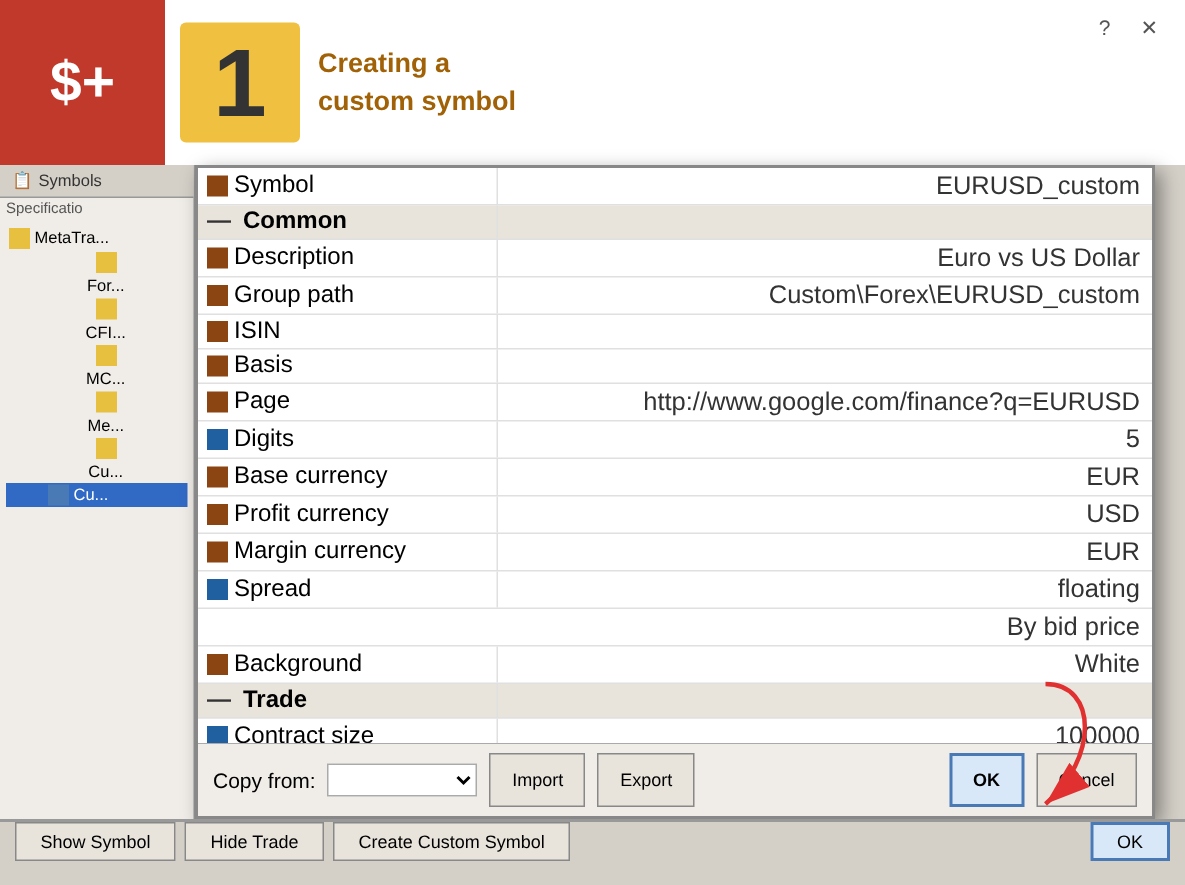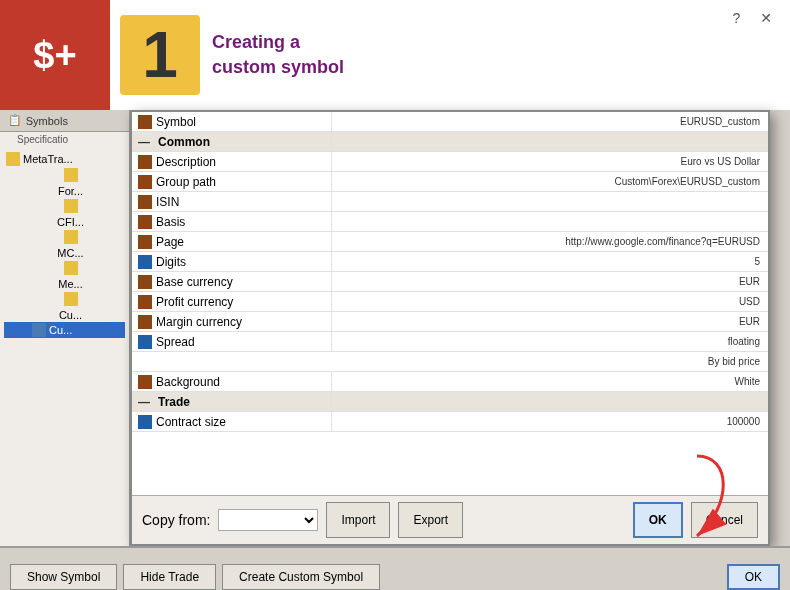--- a/index.html
+++ b/index.html
@@ -49,21 +49,21 @@
       width: 80px;
       height: 80px;
       display: flex;
       align-items: center;
       justify-content: center;
       border-radius: 4px;
     }
     .header-title {
       font-size: 18px;
       font-weight: bold;
-      color: #701a75;
+      color: #a16207;
       line-height: 1.4;
     }
 
     
     .window-controls {
       position: absolute;
       top: 8px;
       right: 12px;
       display: flex;
       gap: 8px;
@@ -126,21 +126,20 @@
     .tree-icon.folder {
       background: #e8c040;
     }
     .tree-indent-1 { padding-left: 14px; flex-direction: column; }
     .tree-indent-2 { padding-left: 28px; }
     .tree-item.selected { background: #316ac5; color: white; }
     .spec-label {
       font-size: 10px;
       color: #555;
       padding: 2px 4px;
-      margin-left: 13px;
     }
 
     
     .dialog-overlay {
       position: absolute;
       top: 110px;
       left: 130px;
       right: 0;
       bottom: 44px;
       display: flex;
@@ -181,30 +180,30 @@
       font-weight: bold;
     }
     .prop-name-cell {
       width: 200px;
       flex-shrink: 0;
       border-right: 1px solid #e0e0e0;
       display: flex;
       align-items: center;
       gap: 4px;
       padding: 2px 6px;
-      font-size: 12px;
+      font-size: 16px;
     }
     .prop-value-cell {
       flex: 1;
       padding: 2px 8px;
       text-align: right;
       display: flex;
       align-items: center;
       justify-content: flex-end;
-      font-size: 10px;
+      font-size: 17px;
       color: #333;
     }
     .prop-icon {
       width: 14px;
       height: 14px;
       flex-shrink: 0;
       background: #4a7ab5;
       display: inline-block;
     }
     .prop-icon.ab { background: #8b4513; }
@@ -248,21 +247,21 @@
       font-weight: bold;
     }
     .spacer { flex: 1; }
 
     
     .bottom-toolbar {
       height: 44px;
       background: #d4d0c8;
       border-top: 2px solid #999;
       display: flex;
-      align-items: flex-end;
+      align-items: flex-start;
       padding: 0 10px;
       gap: 6px;
       position: absolute;
       bottom: 0;
       left: 0;
       right: 0;
     }
     .bottom-btn {
       height: 26px;
       padding: 0 16px;

